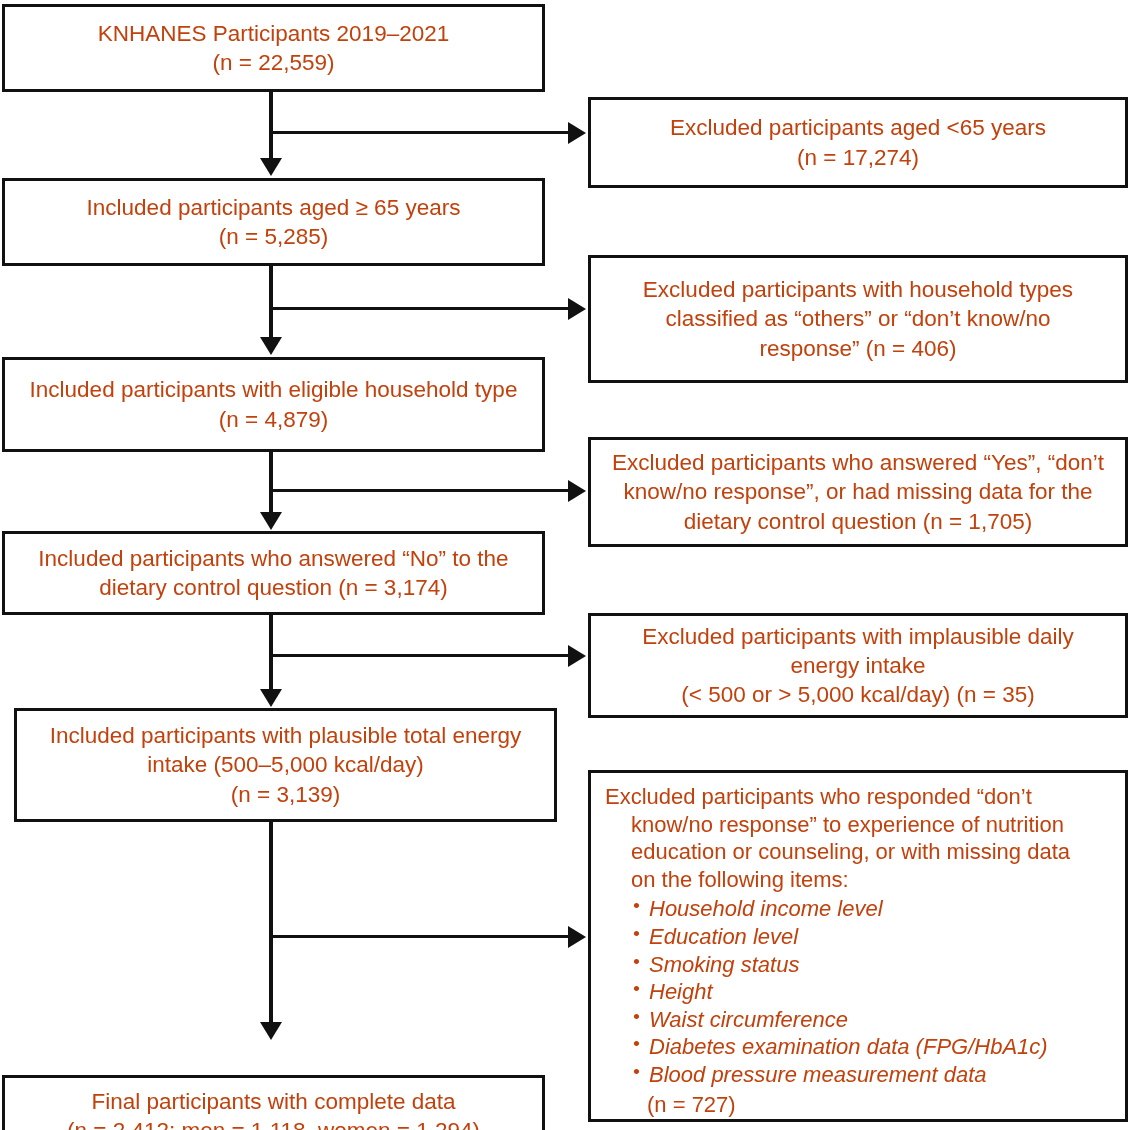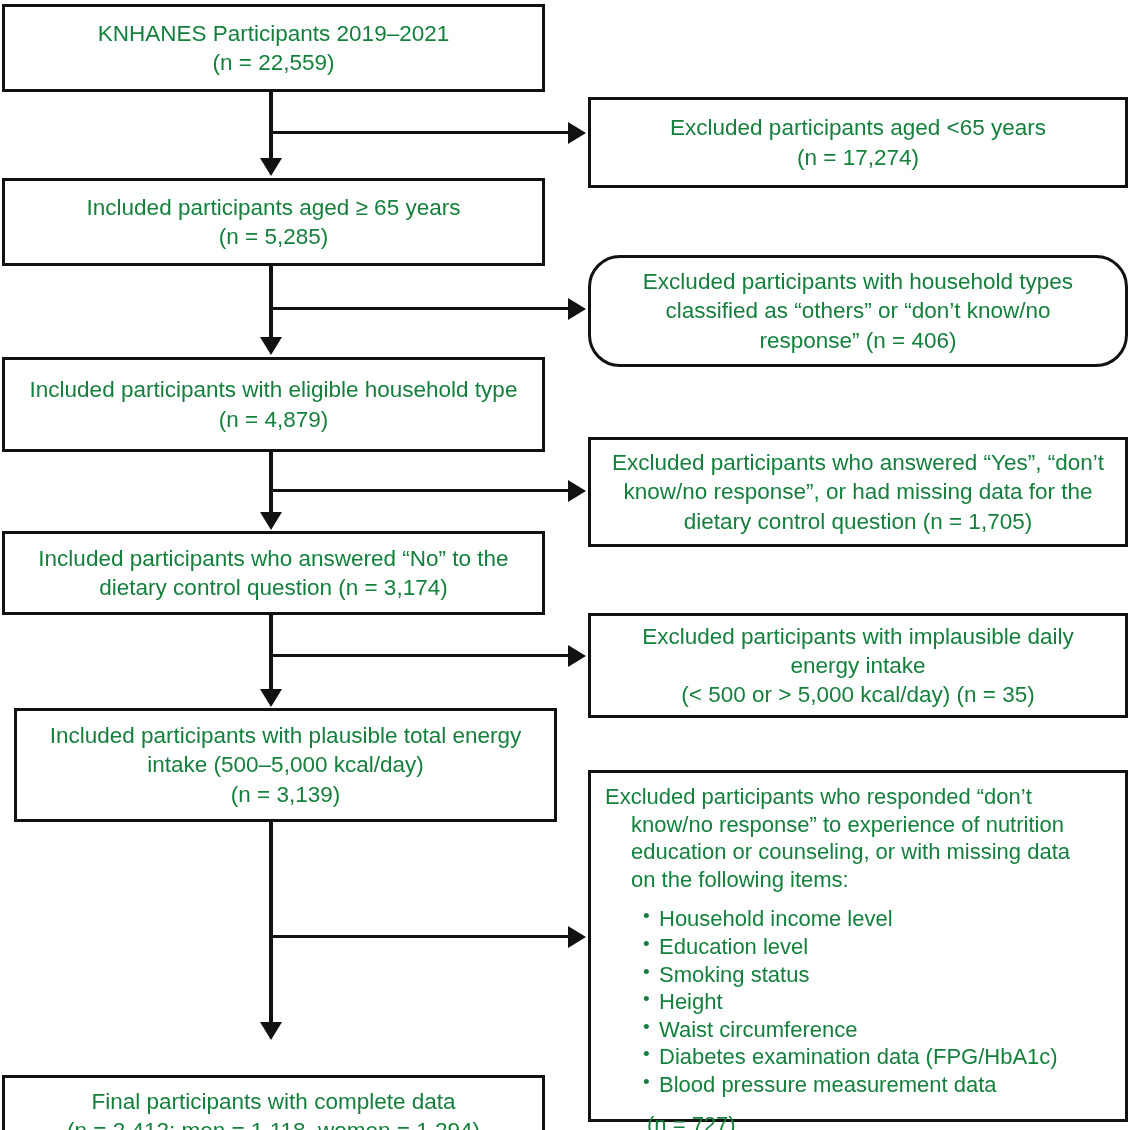--- a/index.html
+++ b/index.html
@@ -11,48 +11,48 @@
     box-sizing:border-box;
     border:3px solid #111111;
     background:#ffffff;
     display:flex;
     flex-direction:column;
     align-items:center;
     justify-content:center;
     text-align:center;
     font-size:22.5px;
     line-height:1.30;
-    color:#15803d;
+    color:#c2410c;
     padding:4px 8px;
   }
   .box .ln{display:block;white-space:nowrap;}
 
   
   #box-total      {left:2px;   top:4px;    width:543px; height:88px;}
   #box-age65      {left:2px;   top:178px;  width:543px; height:88px;}
   #box-household  {left:2px;   top:357px;  width:543px; height:95px;}
   #box-dietary    {left:2px;   top:531px;  width:543px; height:84px;}
   #box-energy     {left:2px;   top:708px;  width:543px; height:114px;margin-left:12px;}
   #box-final      {left:2px;   top:1041px; width:543px; height:82px;margin-top:34px;}
 
   
   #box-exc-age    {left:588px; top:97px;  width:540px; height:91px;}
-  #box-exc-house  {left:588px; top:255px; width:540px; height:112px;border-radius:32px;}
+  #box-exc-house  {left:588px; top:255px; width:540px; height:128px;}
   #box-exc-diet   {left:588px; top:437px; width:540px; height:110px;}
   #box-exc-energy {left:588px; top:603px; width:540px; height:105px;margin-top:10px;}
 
   #box-exc-missing{
     left:588px; top:770px; width:540px; height:352px;
     align-items:flex-start; justify-content:flex-start;
     text-align:left; padding:10px 10px 12px 14px;
     font-size:22px; line-height:1.255;
   }
   #box-exc-missing .intro{display:block;text-indent:0;padding-left:26px;}
   #box-exc-missing .intro .first{margin-left:-26px;}
-  #box-exc-missing ul{list-style:none;margin:12px;padding:0 0 0 26px;}
+  #box-exc-missing ul{list-style:none;margin:2px;padding:0 0 0 26px;font-style:italic;}
   #box-exc-missing li{position:relative;padding-left:16px;white-space:nowrap;}
   #box-exc-missing li:before{
     content:"\2022";position:absolute;left:0;top:-1px;font-size:19px;
   }
   #box-exc-missing .tail{display:block;padding-left:42px;}
 
   
   .vline{position:absolute;width:4px;background:#111111;}
   .hline{position:absolute;height:3px;background:#111111;}
   .arrow-down{

